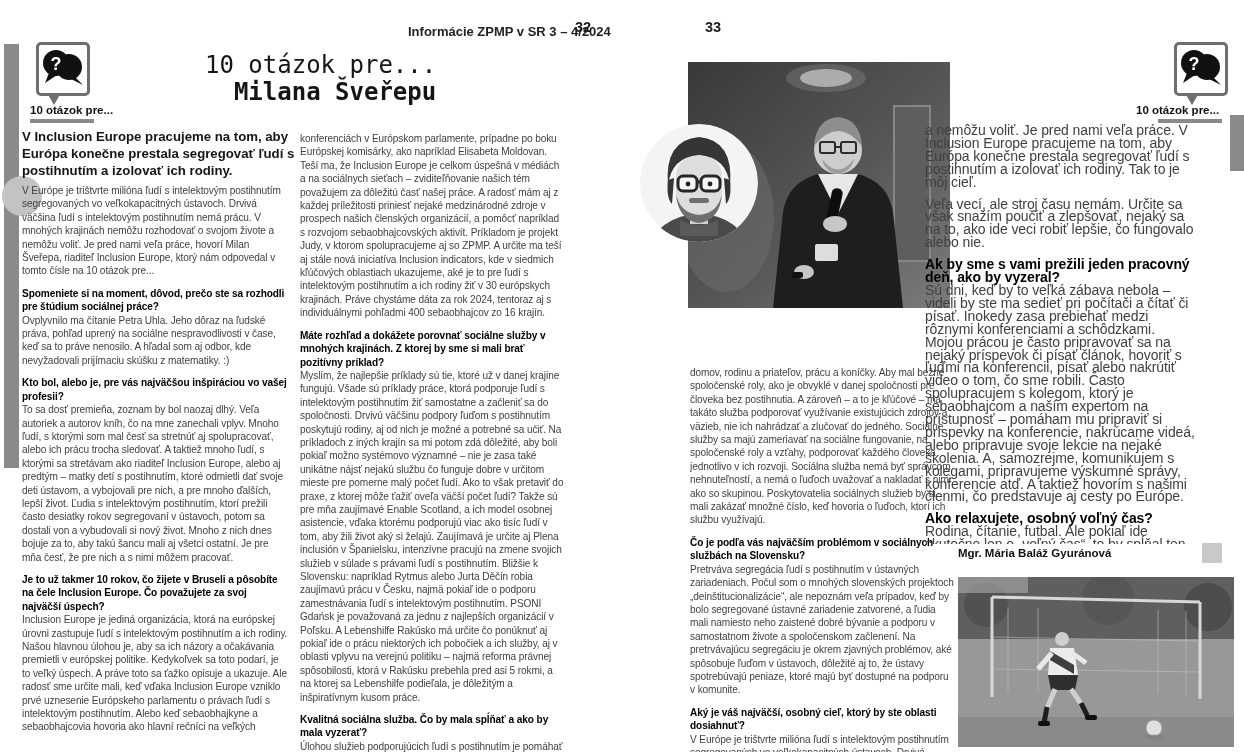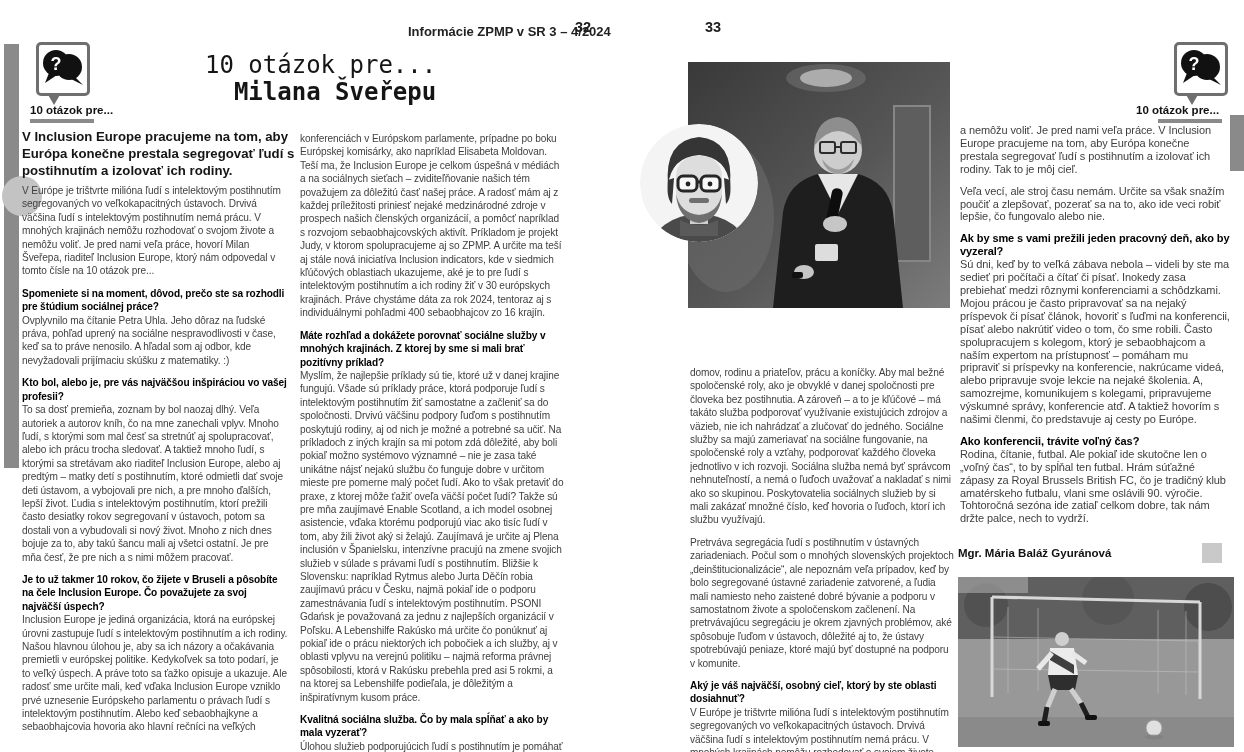--- a/index.html
+++ b/index.html
@@ -29,21 +29,21 @@
   
   .title{position:absolute;left:205px;top:52px;font-family:"DejaVu Sans Mono","Liberation Mono",monospace;
          font-size:24px;line-height:27px;color:#151515;}
   .title .t2{font-weight:700;text-align:right;}
   .lede{position:absolute;left:22px;top:128px;width:288px;font-size:13.2px;line-height:17px;font-weight:700;color:#151515;}
   
   .col{position:absolute;font-size:10.1px;line-height:13.4px;letter-spacing:-0.1px;overflow:hidden;}
   .col1{left:22px;top:184px;width:266px;max-height:564px;}
   .col2{left:300px;top:132px;width:266px;max-height:626px;}
   .col3{left:690px;top:330px;width:266px;max-height:420px;margin-top:36px;}
-  .col4{left:960px;top:124px;width:270px;max-height:420px;font-size:11px;line-height:12.9px;}
+  .col4{left:925px;top:124px;width:270px;max-height:420px;font-size:14px;line-height:12.9px;}
   .col p{margin:0;}
   .qa{margin-top:9px;}
   .q{font-weight:700;color:#000;}
   .byline{position:absolute;left:958px;top:547px;font-size:11.5px;font-weight:700;color:#111;}
   
   .portrait{position:absolute;left:688px;top:62px;width:262px;height:246px;}
   .avatar{position:absolute;left:640px;top:124px;width:118px;height:118px;border-radius:50%;overflow:hidden;}
   .football{position:absolute;left:958px;top:577px;width:276px;height:170px;}
   svg{display:block;}
 </style>
@@ -175,39 +175,40 @@
         <circle cx="70" cy="60" r="2.4" fill="#222"></circle>
         <path d="M36 70 Q38 96 59 99 Q80 96 82 70 Q78 89 59 91 Q40 89 36 70 Z" fill="#6f6f6f"></path>
         <rect x="49" y="74" width="20" height="5" rx="2.5" fill="#6f6f6f"></rect>
       </g>
     </svg>
   </div>
 
   <div class="col col3">
     <p>domov, rodinu a priateľov, prácu a koníčky. Aby mal bežné spoločenské roly, ako je obvyklé v danej spoločnosti pre človeka bez postihnutia. A zároveň – a to je kľúčové – má takáto služba podporovať využívanie existujúcich zdrojov a väzieb, nie ich nahrádzať a zlučovať do jedného. Sociálne služby sa majú zameriavať na sociálne fungovanie, na spoločenské roly a vzťahy, podporovať každého človeka jednotlivo v ich rozvoji. Sociálna služba nemá byť správcom nehnuteľností, a nemá o ľuďoch uvažovať a nakladať s nimi ako so skupinou. Poskytovatelia sociálnych služieb by si mali zakázať množné číslo, keď hovoria o ľuďoch, ktorí ich službu využívajú.</p>
     <div class="qa">
+      <p class="q">Čo je podľa vás najväčším problémom v sociálnych službách na Slovensku?</p>
       <p class="a">Pretrváva segregácia ľudí s postihnutím v ústavných zariadeniach. Počul som o mnohých slovenských projektoch „deinštitucionalizácie“, ale nepoznám veľa prípadov, keď by bolo segregované ústavné zariadenie zatvorené, a ľudia mali namiesto neho zaistené dobré bývanie a podporu v samostatnom živote a spoločenskom začlenení. Na pretrvávajúcu segregáciu je okrem zjavných problémov, aké spôsobuje ľuďom v ústavoch, dôležité aj to, že ústavy spotrebúvajú peniaze, ktoré majú byť dostupné na podporu v komunite.</p>
     </div>
     <div class="qa">
       <p class="q">Aký je váš najväčší, osobný cieľ, ktorý by ste oblasti dosiahnuť?</p>
       <p class="a">V Európe je trištvrte milióna ľudí s intelektovým postihnutím segregovaných vo veľkokapacitných ústavoch. Drvivá väčšina ľudí s intelektovým postihnutím nemá prácu. V mnohých krajinách nemôžu rozhodovať o svojom živote</p>
     </div>
   </div>
 
   <div class="col col4">
     <p>a nemôžu voliť. Je pred nami veľa práce. V Inclusion Europe pracujeme na tom, aby Európa konečne prestala segregovať ľudí s postihnutím a izolovať ich rodiny. Tak to je môj cieľ.</p>
     <div class="qa">
-      <p class="a">Veľa vecí, ale stroj času nemám. Určite sa však snažím poučiť a zlepšovať, pozerať sa na to, ako ide veci robiť lepšie, čo fungovalo alebo nie.</p>
+      <p class="a">Veľa vecí, ale stroj času nemám. Určite sa však snažím poučiť a zlepšovať, nejaký sa na to, ako ide veci robiť lepšie, čo fungovalo alebo nie.</p>
     </div>
     <div class="qa">
       <p class="q">Ak by sme s vami prežili jeden pracovný deň, ako by vyzeral?</p>
       <p class="a">Sú dni, keď by to veľká zábava nebola – videli by ste ma sedieť pri počítači a čítať či písať. Inokedy zasa prebiehať medzi rôznymi konferenciami a schôdzkami. Mojou prácou je často pripravovať sa na nejaký príspevok či písať článok, hovoriť s ľuďmi na konferencii, písať alebo nakrútiť video o tom, čo sme robili. Často spolupracujem s kolegom, ktorý je sebaobhajcom a naším expertom na prístupnosť – pomáham mu pripraviť si príspevky na konferencie, nakrúcame videá, alebo pripravuje svoje lekcie na nejaké školenia. A, samozrejme, komunikujem s kolegami, pripravujeme výskumné správy, konferencie atď. A taktiež hovorím s našimi členmi, čo predstavuje aj cesty po Európe.</p>
     </div>
     <div class="qa">
-      <p class="q">Ako konferencii, trávite voľný čas?</p>
+      <p class="q">Ako relaxujete, osobný voľný čas?</p>
       <p class="a">Rodina, čítanie, futbal. Ale pokiaľ ide skutočne len o „voľný čas“, to by spĺňal ten futbal. Hrám súťažné zápasy za Royal Brussels British FC, čo je tradičný klub amatérskeho futbalu, vlani sme oslávili 90. výročie. Tohtoročná sezóna ide zatiaľ celkom dobre, tak nám držte palce, nech to vydrží.</p>
     </div>
   </div>
 
   <div class="byline">Mgr. Mária Baláž Gyuránová</div>
 
   <div class="football">
     <svg width="276" height="170" viewBox="0 0 276 170">
       <rect width="276" height="170" fill="#969696"></rect>
       <rect width="276" height="62" fill="#5f5f5f"></rect>

